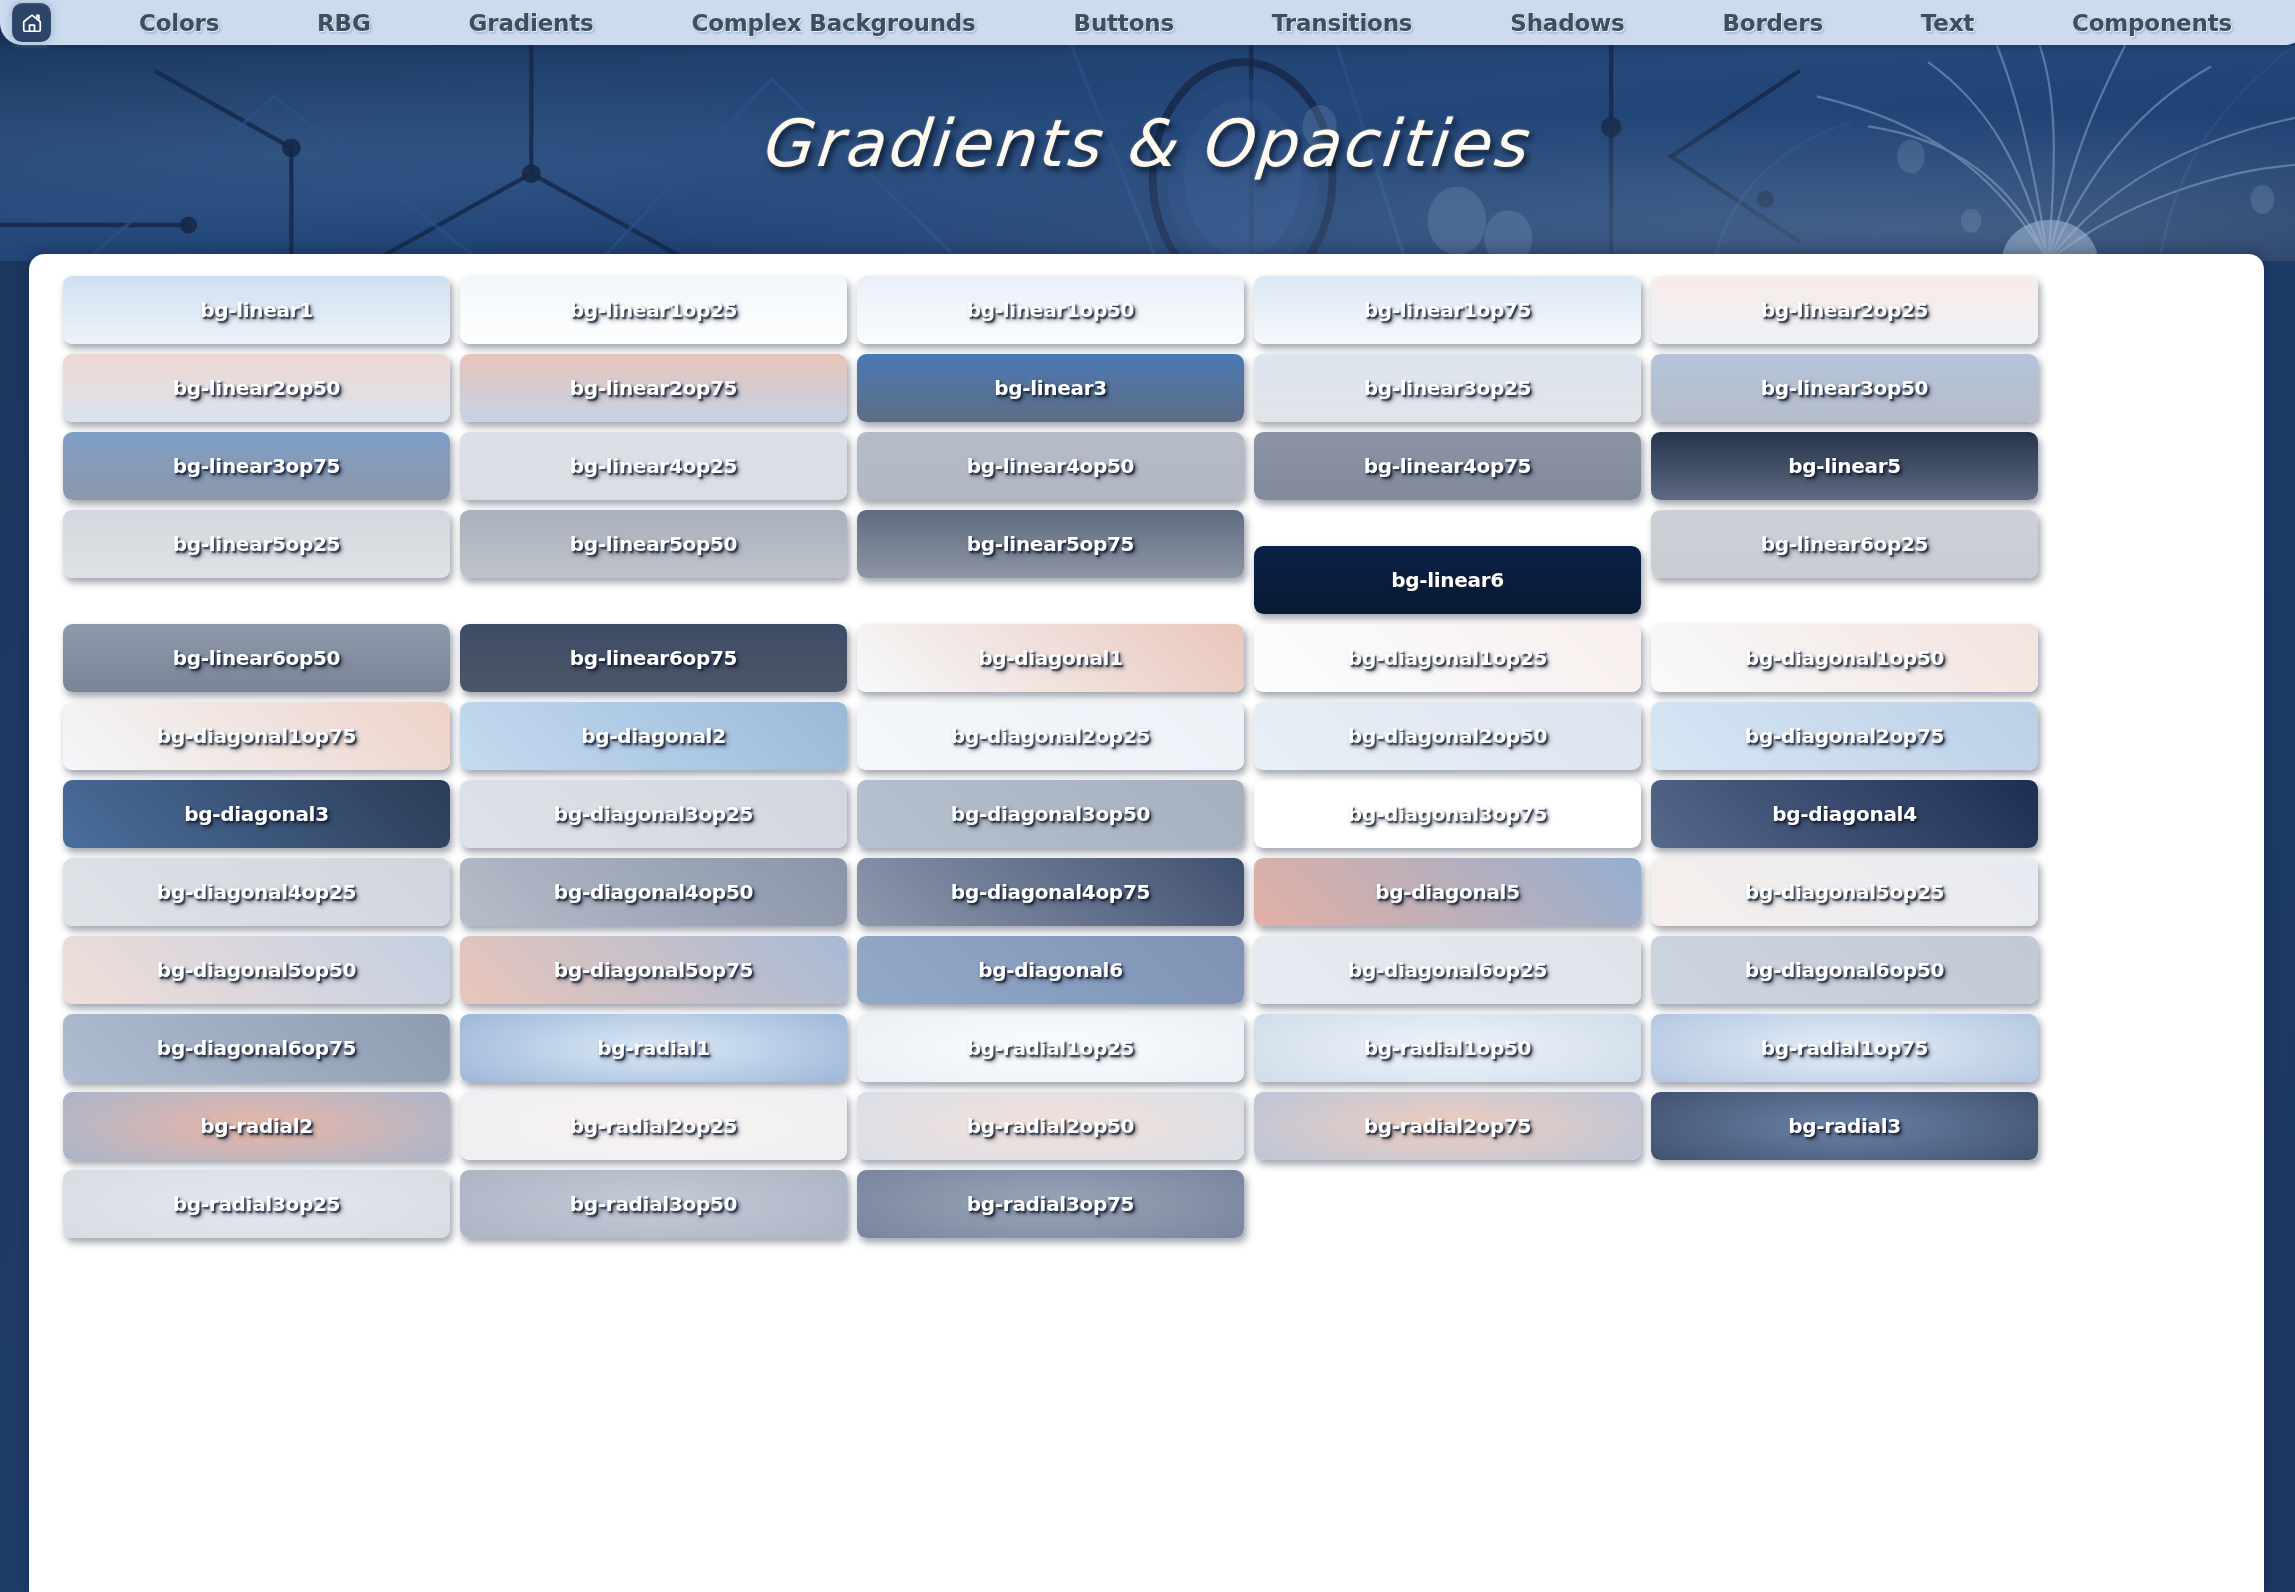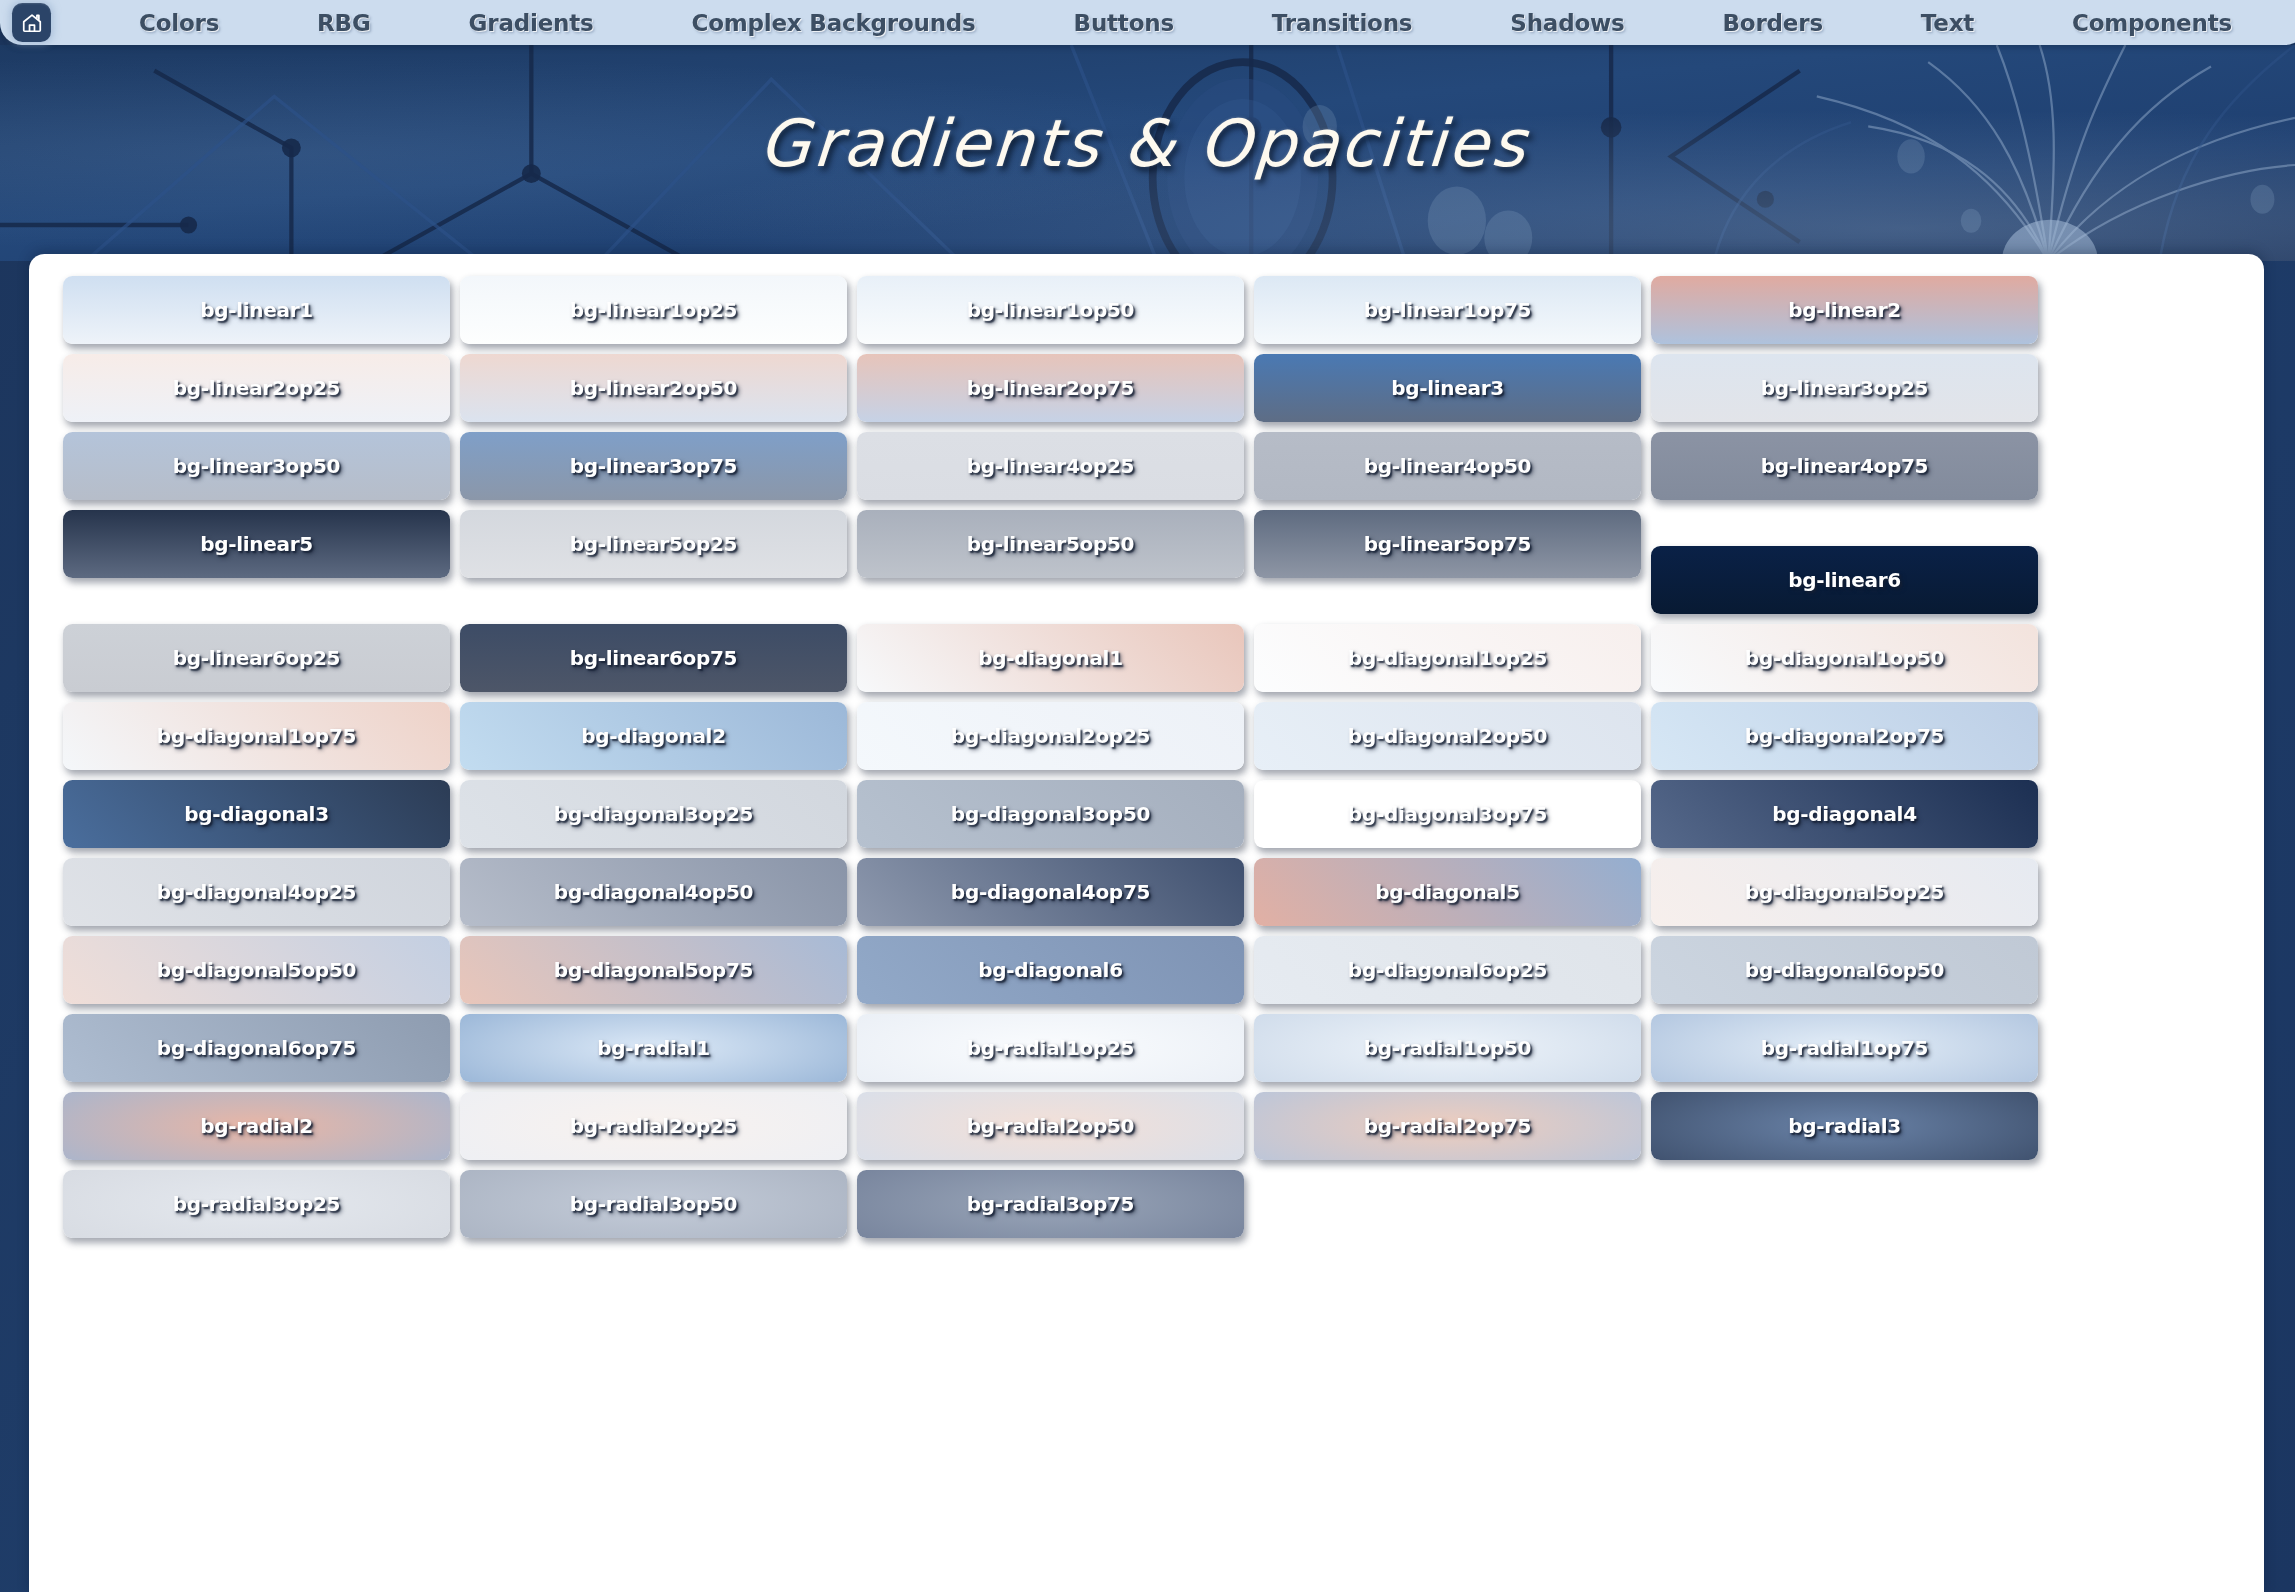--- a/index.html
+++ b/index.html
@@ -231,23 +231,20 @@
         </div>
         <div class="swatch" style="background: linear-gradient(rgb(243, 247, 251) 0%, rgb(253, 254, 254) 100%);">
           <span class="lbl">bg-linear1op25</span>
         </div>
         <div class="swatch" style="background: linear-gradient(rgb(232, 240, 248) 0%, rgb(250, 252, 253) 100%);">
           <span class="lbl">bg-linear1op50</span>
         </div>
         <div class="swatch" style="background: linear-gradient(rgb(220, 232, 244) 0%, rgb(245, 249, 252) 100%);">
           <span class="lbl">bg-linear1op75</span>
         </div>
-        <div class="swatch" style="background: linear-gradient(rgb(224, 170, 160) 0%, rgb(174, 194, 221) 100%);">
-          <span class="lbl">bg-linear2</span>
-        </div>
         <div class="swatch" style="background: linear-gradient(rgb(247, 236, 232) 0%, rgb(238, 241, 247) 100%);">
           <span class="lbl">bg-linear2op25</span>
         </div>
         <div class="swatch" style="background: linear-gradient(rgb(238, 216, 209) 0%, rgb(219, 227, 239) 100%);">
           <span class="lbl">bg-linear2op50</span>
         </div>
         <div class="swatch" style="background: linear-gradient(rgb(231, 196, 186) 0%, rgb(198, 210, 230) 100%);">
           <span class="lbl">bg-linear2op75</span>
         </div>
         <div class="swatch" style="background: linear-gradient(rgb(74, 121, 179) 0%, rgb(94, 109, 133) 100%);">
@@ -281,20 +278,23 @@
           <span class="lbl">bg-linear5op50</span>
         </div>
         <div class="swatch" style="background: linear-gradient(rgb(94, 107, 128) 0%, rgb(142, 150, 165) 100%);">
           <span class="lbl">bg-linear5op75</span>
         </div>
         <div class="swatch" style="background: linear-gradient(rgb(10, 33, 71) 0%, rgb(8, 26, 51) 100%); margin-top: 36px;">
           <span class="lbl">bg-linear6</span>
         </div>
         <div class="swatch" style="background: linear-gradient(rgb(205, 209, 215) 0%, rgb(201, 204, 210) 100%);">
           <span class="lbl">bg-linear6op25</span>
+        </div>
+        <div class="swatch" style="background: linear-gradient(rgb(142, 153, 171) 0%, rgb(123, 132, 151) 100%);">
+          <span class="lbl">bg-linear6op50</span>
         </div>
         <div class="swatch" style="background: linear-gradient(rgb(61, 76, 102) 0%, rgb(77, 86, 104) 100%);">
           <span class="lbl">bg-linear6op75</span>
         </div>
         <div class="swatch" style="background: linear-gradient(45deg, rgb(247, 249, 251) 0%, rgb(233, 198, 187) 100%);">
           <span class="lbl">bg-diagonal1</span>
         </div>
         <div class="swatch" style="background: linear-gradient(45deg, rgb(252, 253, 254) 0%, rgb(247, 239, 237) 100%);">
           <span class="lbl">bg-diagonal1op25</span>
         </div>

